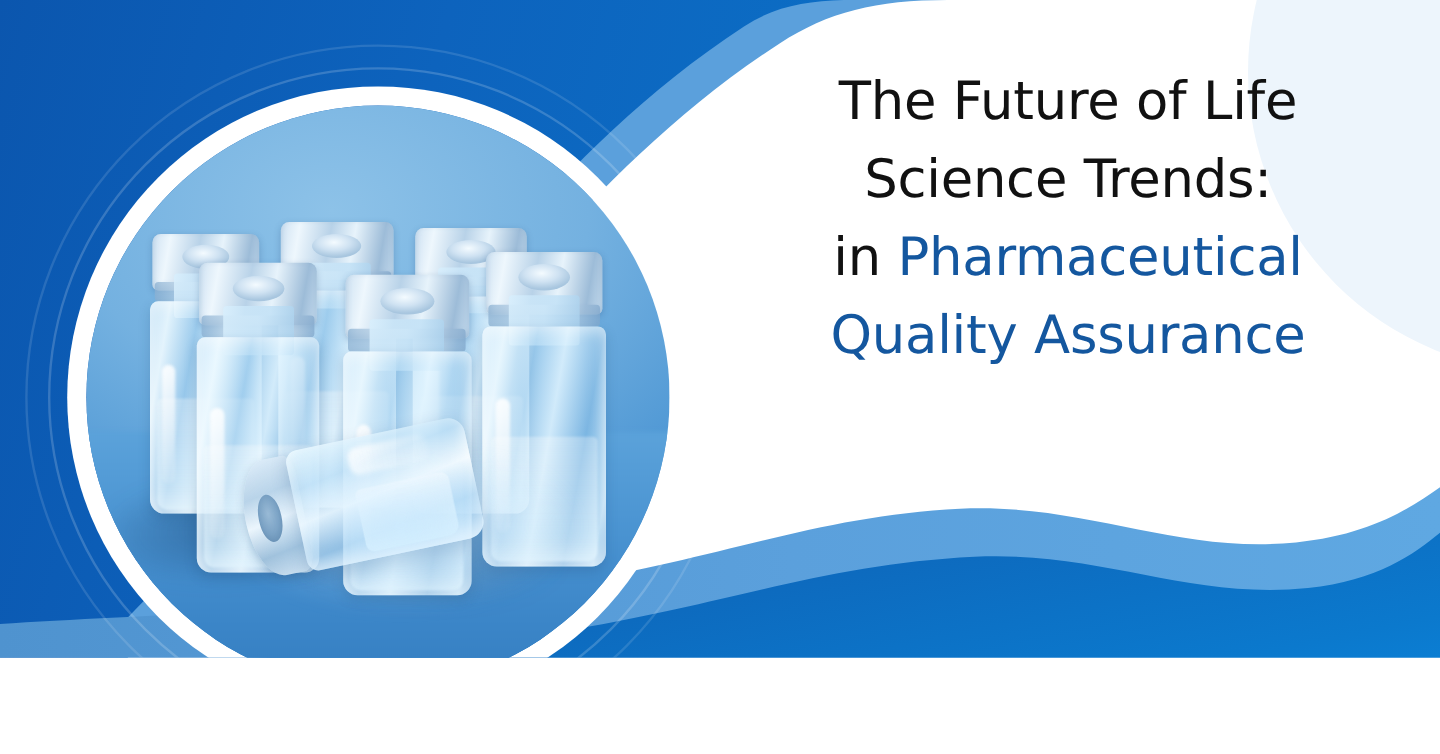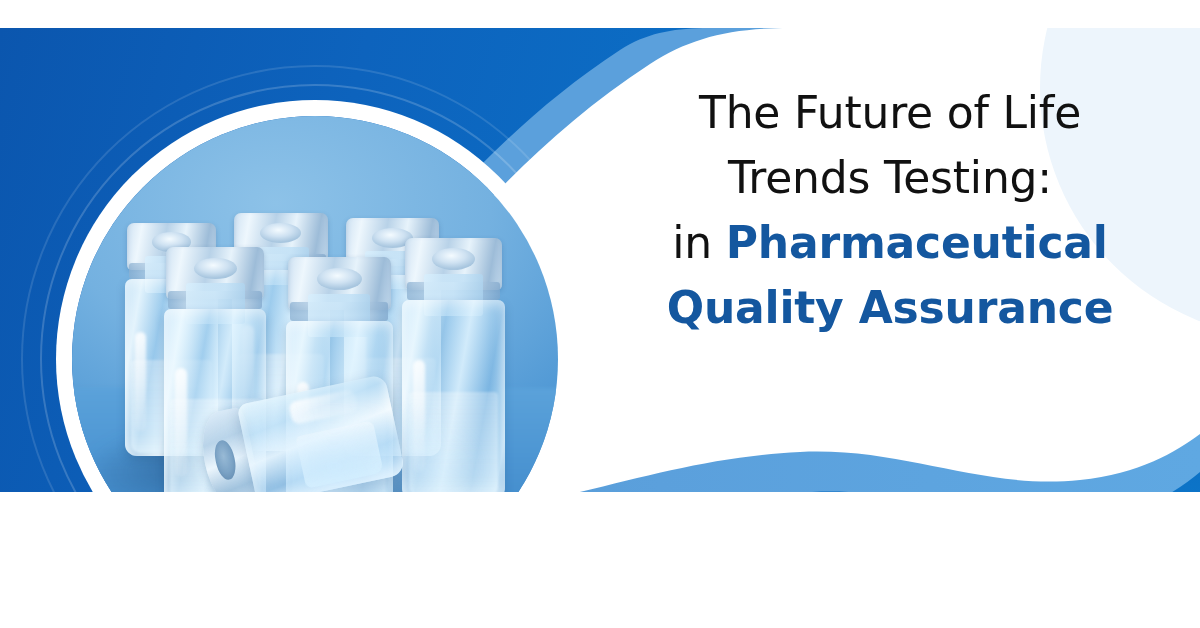--- a/index.html
+++ b/index.html
@@ -3,23 +3,22 @@
 <meta charset="utf-8">
 <title>Life Science Testing Banner</title>
 <style>
   html,body{margin:0;padding:0;}
   body{
     width:1200px;height:628px;overflow:hidden;
     font-family:"DejaVu Sans","Liberation Sans",sans-serif;
     background:#ffffff;
   }
   #banner{
-    position:relative;width:1200px;height:464px;overflow:hidden;
+    position:relative;width:1200px;height:548px;overflow:hidden;
     background:linear-gradient(105deg,#0b56ae 0%,#0d63bd 28%,#0b6fc6 58%,#0a7ad2 82%,#0c83da 100%);
-    margin-top:28px;
   }
   .layer{position:absolute;inset:0;}
   .layer svg{display:block;width:1200px;height:628px;}
 
   
   #photo-circle{
     position:absolute;left:72px;top:88px;width:486px;height:486px;
     border-radius:50%;overflow:hidden;
     box-shadow:0 0 0 16px #ffffff;
   }
@@ -138,21 +137,21 @@
     border-radius:8px;filter:blur(1.6px);
   }
 
   
   #headline{
     position:absolute;left:600px;top:52px;width:580px;
     text-align:center;
     font-size:44px;line-height:65px;letter-spacing:-.2px;
     color:#111111;font-weight:400;
   }
-  #headline .accent{color:#14579f;font-weight:700;}
+  #headline .accent{color:#14579f;font-weight:400;}
   .hl-line{white-space:nowrap;}
 </style>
 </head>
 <body>
 
 <div id="banner">
 
   <div class="layer">
     <svg viewBox="0 0 1200 628" preserveAspectRatio="none" aria-hidden="true">
 
@@ -286,18 +285,18 @@
             <div class="fshine"></div>
           </div>
       </div>
 
       <div class="table-sheen"></div>
     </div>
   </div>
 
   <div id="headline">
     <div class="hl-line">The Future of Life</div>
-    <div class="hl-line">Trends Testing:</div>
+    <div class="hl-line">Science Trends:</div>
     <div class="hl-line"><span>in </span><span class="accent">Pharmaceutical</span></div>
     <div class="hl-line accent">Quality Assurance</div>
   </div>
 
 </div>
 
 </body></html>

